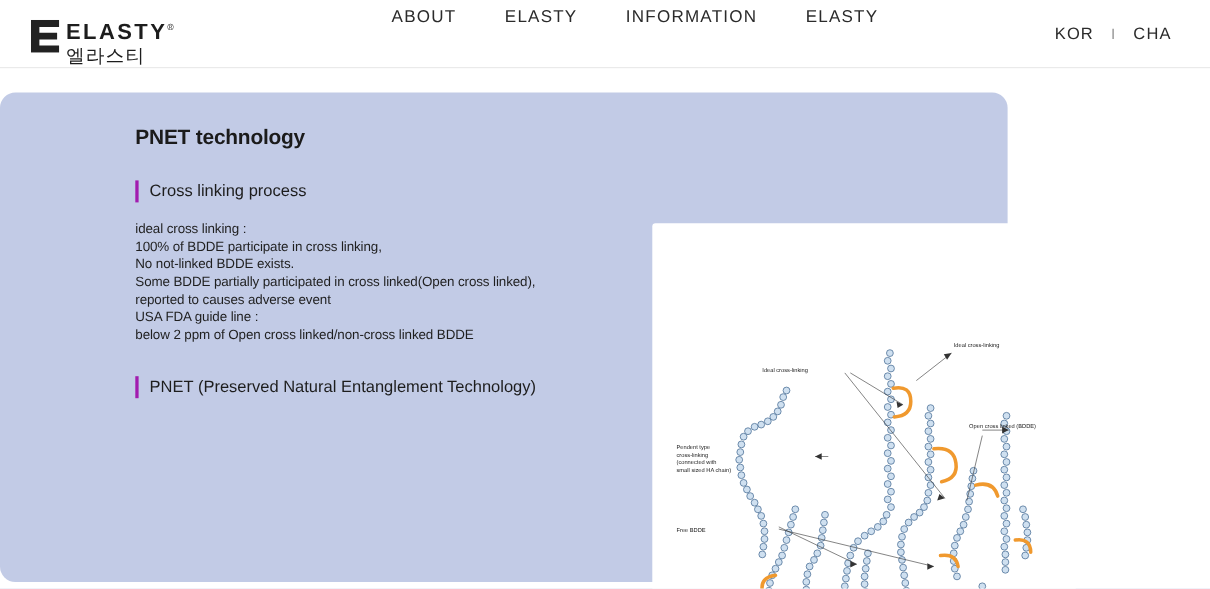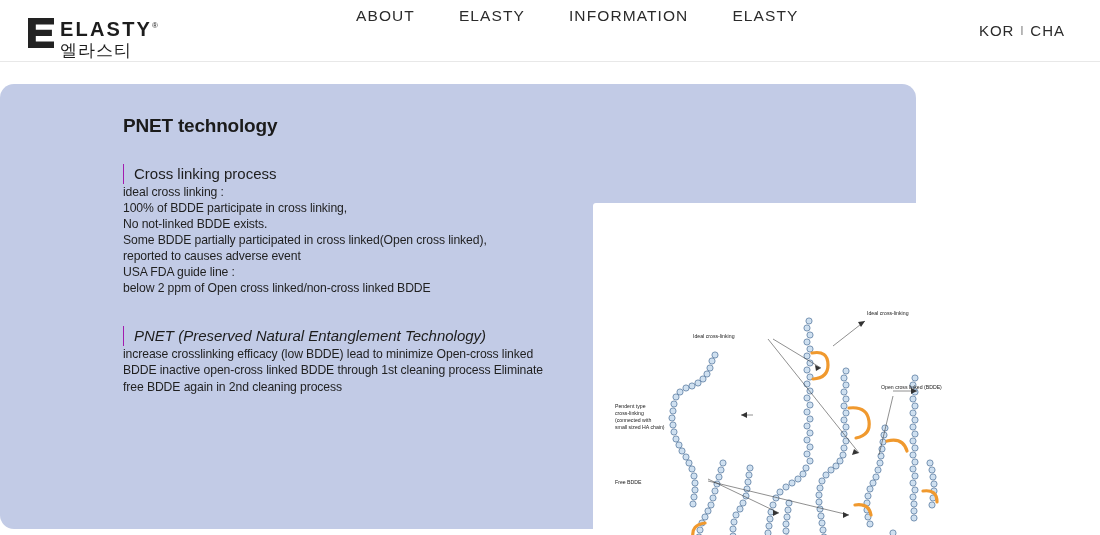--- a/index.html
+++ b/index.html
@@ -71,21 +71,21 @@
     cursor: pointer;
     padding: 2px 4px;
   }
 
   .lang {
     position: absolute;
     right: 35px;
     top: 22px;
     display: flex;
     align-items: center;
-    gap: 6px;
+    gap: 16px;
     font-size: 15px;
     letter-spacing: 1px;
     color: #2b2b2b;
   }
   .lang-sep { color: #8a8a8a; font-size: 13px; }
 
   
   .band {
     position: relative;
     width: 916px;
@@ -105,29 +105,29 @@
     font-size: 19px;
     font-weight: bold;
     color: #1b1b1b;
     line-height: 1.28;
     letter-spacing: -0.2px;
   }
 
   .sec-head {
     margin-top: 26px;
     padding-left: 10px;
-    border-left: 1px solid #a21caf;
+    border-left: 3px solid #a21caf;
     font-size: 15px;
     color: #1d1d1d;
     line-height: 1.3;
   }
-  .sec-head.two-line { margin-top: 30px; font-style: italic; }
+  .sec-head.two-line { margin-top: 30px; }
 
   .body-text {
-    margin-top: 0;
+    margin-top: 16px;
     font-size: 12.2px;
     line-height: 1.32;
     color: #1f1f1f;
     letter-spacing: -0.1px;
   }
   .body-text.flow { line-height: 1.34; }
 
   
   .figure-card {
     position: absolute;
@@ -189,21 +189,20 @@
 No not-linked BDDE exists.
 Some BDDE partially participated in cross linked(Open cross linked),
 reported to causes adverse event
 USA FDA guide line :
 below 2 ppm of Open cross linked/non-cross linked BDDE</div>
 
     <div class="sec-head two-line">
       <div>PNET (Preserved Natural Entanglement Technology)</div>
     </div>
 
-    <div class="body-text flow">increase crosslinking efficacy (low BDDE) lead to minimize Open-cross linked BDDE inactive open-cross linked BDDE through 1st cleaning process Eliminate free BDDE again in 2nd cleaning process</div>
   </div>
 
   <div class="figure-card">
     <svg width="385" height="386" viewBox="0 0 385 386">
       <defs>
         <g id="bead">
             <circle r="3.1" fill="#cfe0f0" stroke="#4a6f96" stroke-width="0.7"></circle>
           </g>
       </defs>
 

